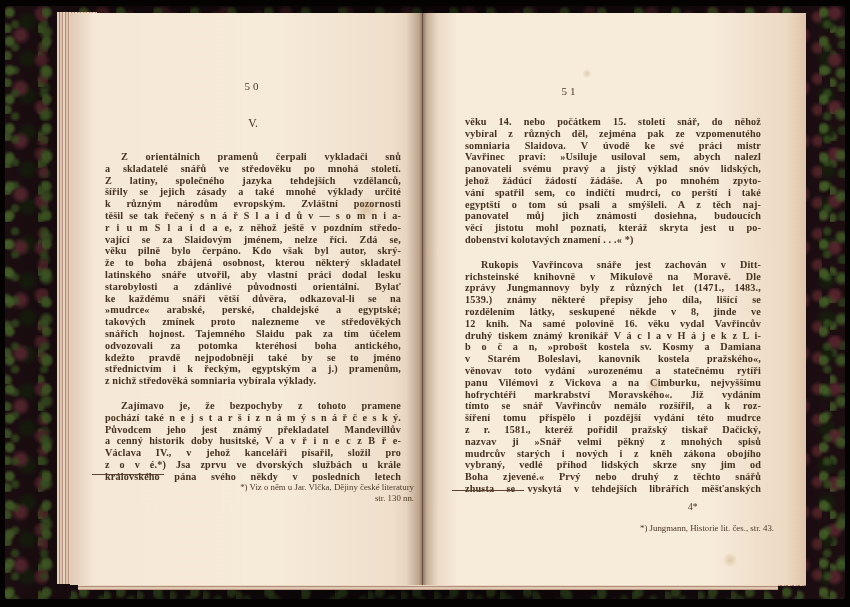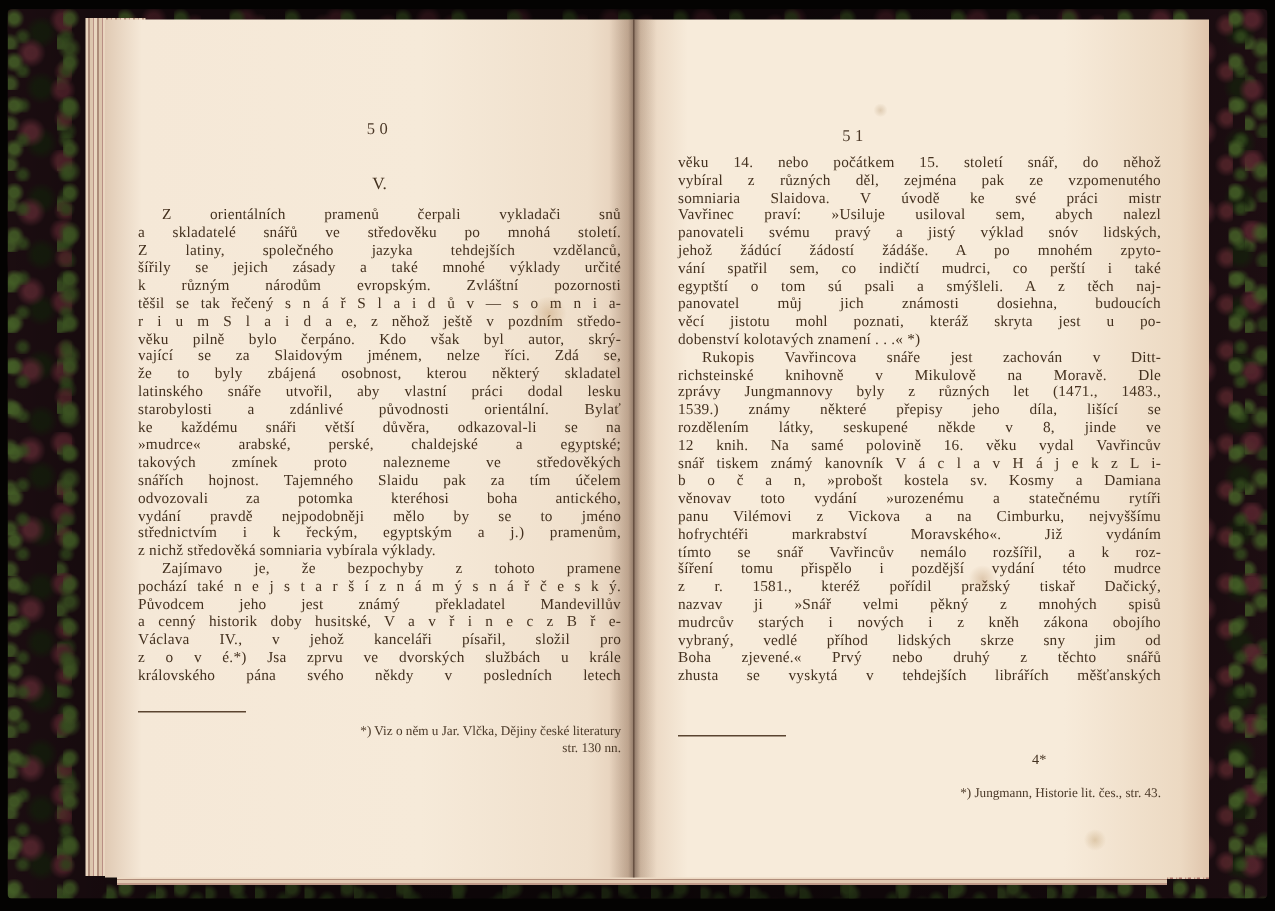--- a/index.html
+++ b/index.html
@@ -40,21 +40,21 @@
   .gutter{position:absolute;left:336px;top:0;width:32px;height:100%;
     background:linear-gradient(to right,rgba(92,60,38,0),rgba(92,60,38,.28) 40%,rgba(58,34,22,.5) 52%,rgba(92,60,38,.22) 66%,rgba(92,60,38,0));}
   .gutter-line{position:absolute;left:352px;top:0;width:1px;height:100%;background:rgba(50,28,18,.45);}
   
   .pagenum{position:absolute;width:322px;text-align:center;font-size:11px;letter-spacing:3px;color:#4a3726;}
   .chapter{position:absolute;width:322px;text-align:center;font-size:11.5px;color:#43311f;}
   .textblock{position:absolute;width:322px;color:#44311f;font-size:10.2px;line-height:11.8px;letter-spacing:.15px;}
   .line{text-align:justify;text-align-last:justify;white-space:normal;}
   .line.endline{text-align-last:left;}
   .line.indent{text-indent:16px;}
-  .para{margin:0;}
+  .para{margin:13px;font-weight:bold;}
   .fnrule{position:absolute;width:72px;height:1px;background:#5a4430;}
   .footnote{position:absolute;width:322px;color:#4a3827;font-size:8.8px;line-height:10.6px;}
   .fline{text-align:right;}
   .fline.indent{text-indent:14px;}
   .signature{position:absolute;font-size:9.5px;color:#443220;}
   
   .spot{position:absolute;border-radius:50%;}
   .spot1{left:283px;top:185px;width:26px;height:22px;background:radial-gradient(circle,rgba(170,120,60,.3),transparent 70%);}
   .spot2{left:575px;top:364px;width:20px;height:18px;background:radial-gradient(circle,rgba(160,110,60,.28),transparent 70%);}
   .spot3{left:652px;top:540px;width:16px;height:14px;background:radial-gradient(circle,rgba(170,130,70,.3),transparent 70%);}
@@ -92,31 +92,31 @@
     <div class="chapter ch-left">V.</div>
     <div class="textblock tb-left">
         <div class="para">
           <div class="line indent">Z orientálních pramenů čerpali vykladači snů</div>
           <div class="line">a skladatelé snářů ve středověku po mnohá století.</div>
           <div class="line">Z latiny, společného jazyka tehdejších vzdělanců,</div>
           <div class="line">šířily se jejich zásady a také mnohé výklady určité</div>
           <div class="line">k různým národům evropským. Zvláštní pozornosti</div>
           <div class="line">těšil se tak řečený s n á ř S l a i d ů v — s o m n i a-</div>
           <div class="line">r i u m S l a i d a e, z něhož ještě v pozdním středo-</div>
+          <div class="line">vající se za Slaidovým jménem, nelze říci. Zdá se,</div>
           <div class="line">věku pilně bylo čerpáno. Kdo však byl autor, skrý-</div>
-          <div class="line">vající se za Slaidovým jménem, nelze říci. Zdá se,</div>
-          <div class="line">že to byly zbájená osobnost, kterou některý skladatel</div>
+          <div class="line">že to boha zbájená osobnost, kterou některý skladatel</div>
           <div class="line">latinského snáře utvořil, aby vlastní práci dodal lesku</div>
           <div class="line">starobylosti a zdánlivé původnosti orientální. Bylať</div>
           <div class="line">ke každému snáři větší důvěra, odkazoval-li se na</div>
           <div class="line">»mudrce« arabské, perské, chaldejské a egyptské;</div>
           <div class="line">takových zmínek proto nalezneme ve středověkých</div>
           <div class="line">snářích hojnost. Tajemného Slaidu pak za tím účelem</div>
           <div class="line">odvozovali za potomka kteréhosi boha antického,</div>
-          <div class="line">vydání pravdě nejpodobněji mělo by se to jméno</div>
+          <div class="line">kdežto pravdě nejpodobněji také by se to jméno</div>
           <div class="line">střednictvím i k řeckým, egyptským a j.) pramenům,</div>
           <div class="line endline">z nichž středověká somniaria vybírala výklady.</div>
         </div>
         <div class="para">
           <div class="line indent">Zajímavo je, že bezpochyby z tohoto pramene</div>
           <div class="line">pochází také n e j s t a r š í z n á m ý s n á ř č e s k ý.</div>
           <div class="line">Původcem jeho jest známý překladatel Mandevillův</div>
           <div class="line">a cenný historik doby husitské, V a v ř i n e c z B ř e-</div>
           <div class="line">Václava IV., v jehož kanceláři písařil, složil pro</div>
           <div class="line">z o v é.*) Jsa zprvu ve dvorských službách u krále</div>
@@ -144,22 +144,23 @@
           <div class="line">věcí jistotu mohl poznati, kteráž skryta jest u po-</div>
           <div class="line endline">dobenství kolotavých znamení . . .« *)</div>
         </div>
         <div class="para">
           <div class="line indent">Rukopis Vavřincova snáře jest zachován v Ditt-</div>
           <div class="line">richsteinské knihovně v Mikulově na Moravě. Dle</div>
           <div class="line">zprávy Jungmannovy byly z různých let (1471., 1483.,</div>
           <div class="line">1539.) známy některé přepisy jeho díla, lišící se</div>
           <div class="line">rozdělením látky, seskupené někde v 8, jinde ve</div>
           <div class="line">12 knih. Na samé polovině 16. věku vydal Vavřincův</div>
-          <div class="line">snář tiskem známý kanovník V á c l a v H á j e k z L i-</div>
+          <div class="line">druhý tiskem známý kronikář V á c l a v H á j e k z L i-</div>
           <div class="line">b o č a n, »probošt kostela sv. Kosmy a Damiana</div>
+          <div class="line">v Starém Boleslavi, kanovník kostela pražského«,</div>
           <div class="line">věnovav toto vydání »urozenému a statečnému rytíři</div>
           <div class="line">panu Vilémovi z Vickova a na Cimburku, nejvyššímu</div>
           <div class="line">hofrychtéři markrabství Moravského«. Již vydáním</div>
           <div class="line">tímto se snář Vavřincův nemálo rozšířil, a k roz-</div>
           <div class="line">šíření tomu přispělo i pozdější vydání této mudrce</div>
           <div class="line">z r. 1581., kteréž pořídil pražský tiskař Dačický,</div>
           <div class="line">nazvav ji »Snář velmi pěkný z mnohých spisů</div>
           <div class="line">mudrcův starých i nových i z kněh zákona obojího</div>
           <div class="line">vybraný, vedlé příhod lidských skrze sny jim od</div>
           <div class="line">Boha zjevené.« Prvý nebo druhý z těchto snářů</div>

